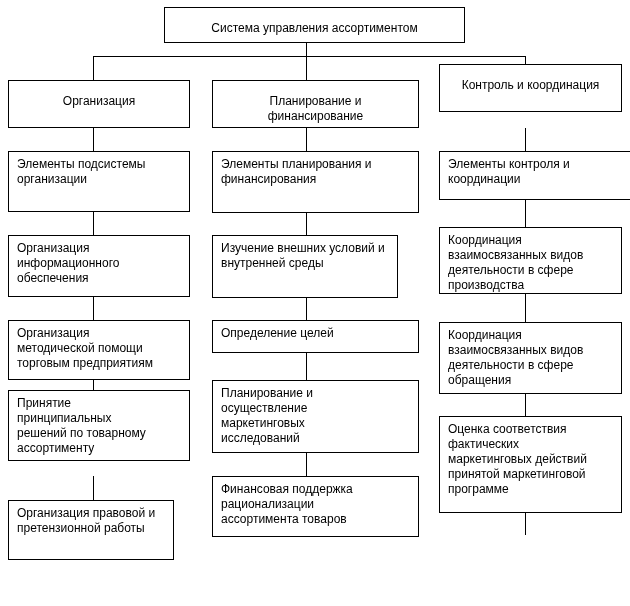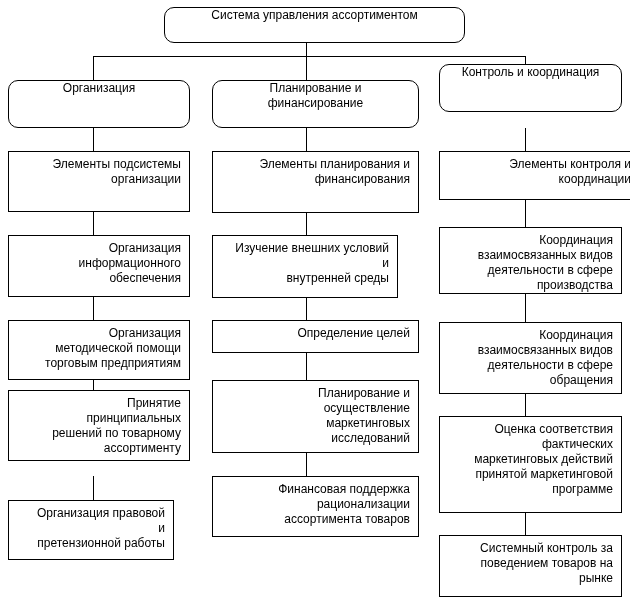--- a/index.html
+++ b/index.html
@@ -16,28 +16,27 @@
     font-size: 12px;
     line-height: 15px;
     color: #000000;
   }
   .box {
     position: absolute;
     box-sizing: border-box;
     background: #ffffff;
     border: 1px solid #000000;
     white-space: pre-line;
-    padding: 5px 8px 0 20px;
-    text-align: right;
+    padding: 5px 8px 0 8px;
+    text-align: left;
     overflow: hidden;
   }
   .hdr {
     text-align: center;
-    padding: 0 4px 0 4px;
-    border-radius: 10px;
+    padding: 13px 4px 0 4px;
   }
   .vline, .hline {
     position: absolute;
     background: #000000;
   }
   .vline { width: 1px; }
   .hline { height: 1px; }
 </style>
 </head>
 <body>
@@ -107,17 +106,14 @@
 взаимосвязанных видов
 деятельности в сфере
 обращения</div>
   <div class="vline" style="left:525px;top:394px;height:22px"></div>
   <div class="box" style="left:439px;top:416px;width:183px;height:97px">Оценка соответствия
 фактических
 маркетинговых действий
 принятой маркетинговой
 программе</div>
   <div class="vline" style="left:525px;top:513px;height:22px"></div>
-  <div class="box" style="left:439px;top:535px;width:183px;height:62px">Системный контроль за
-поведением товаров на
-рынке</div>
 
 </div>
 
 </body></html>

